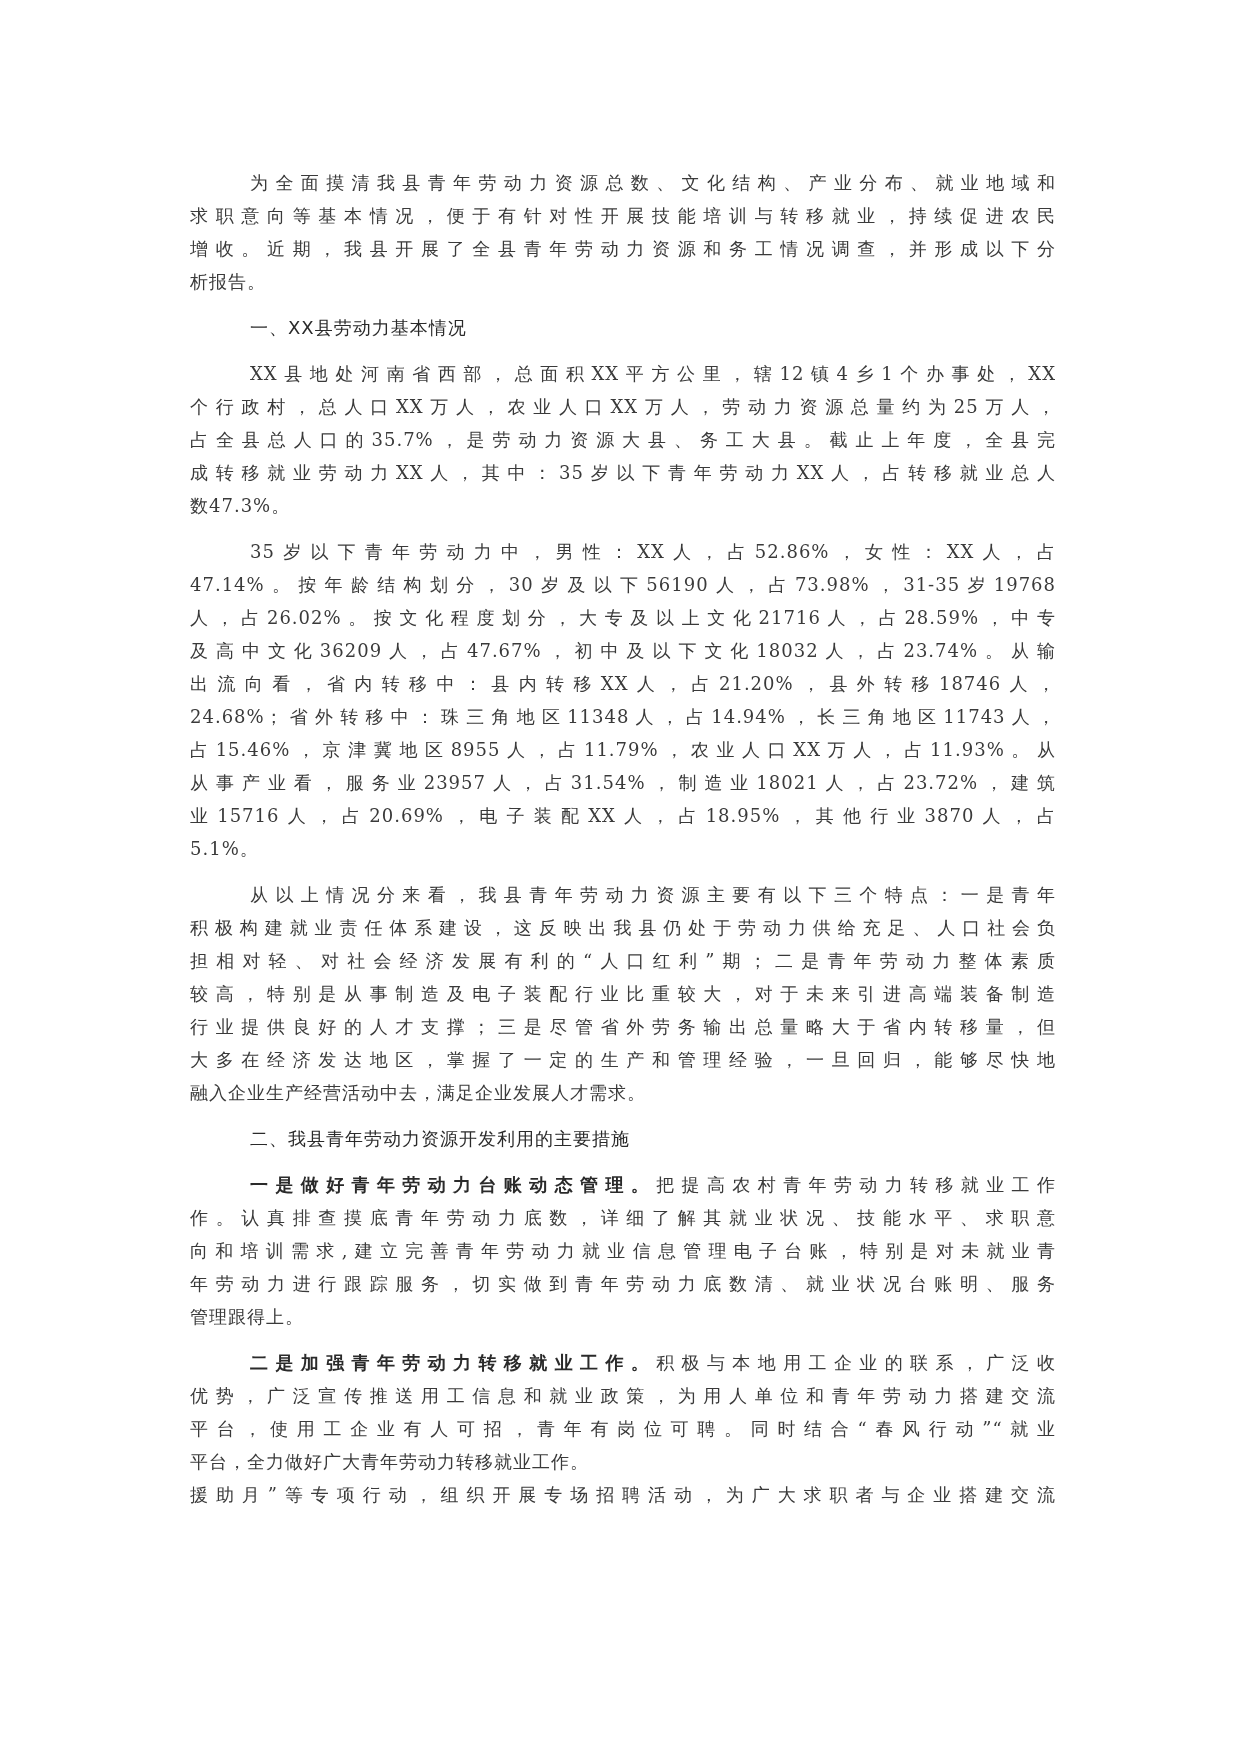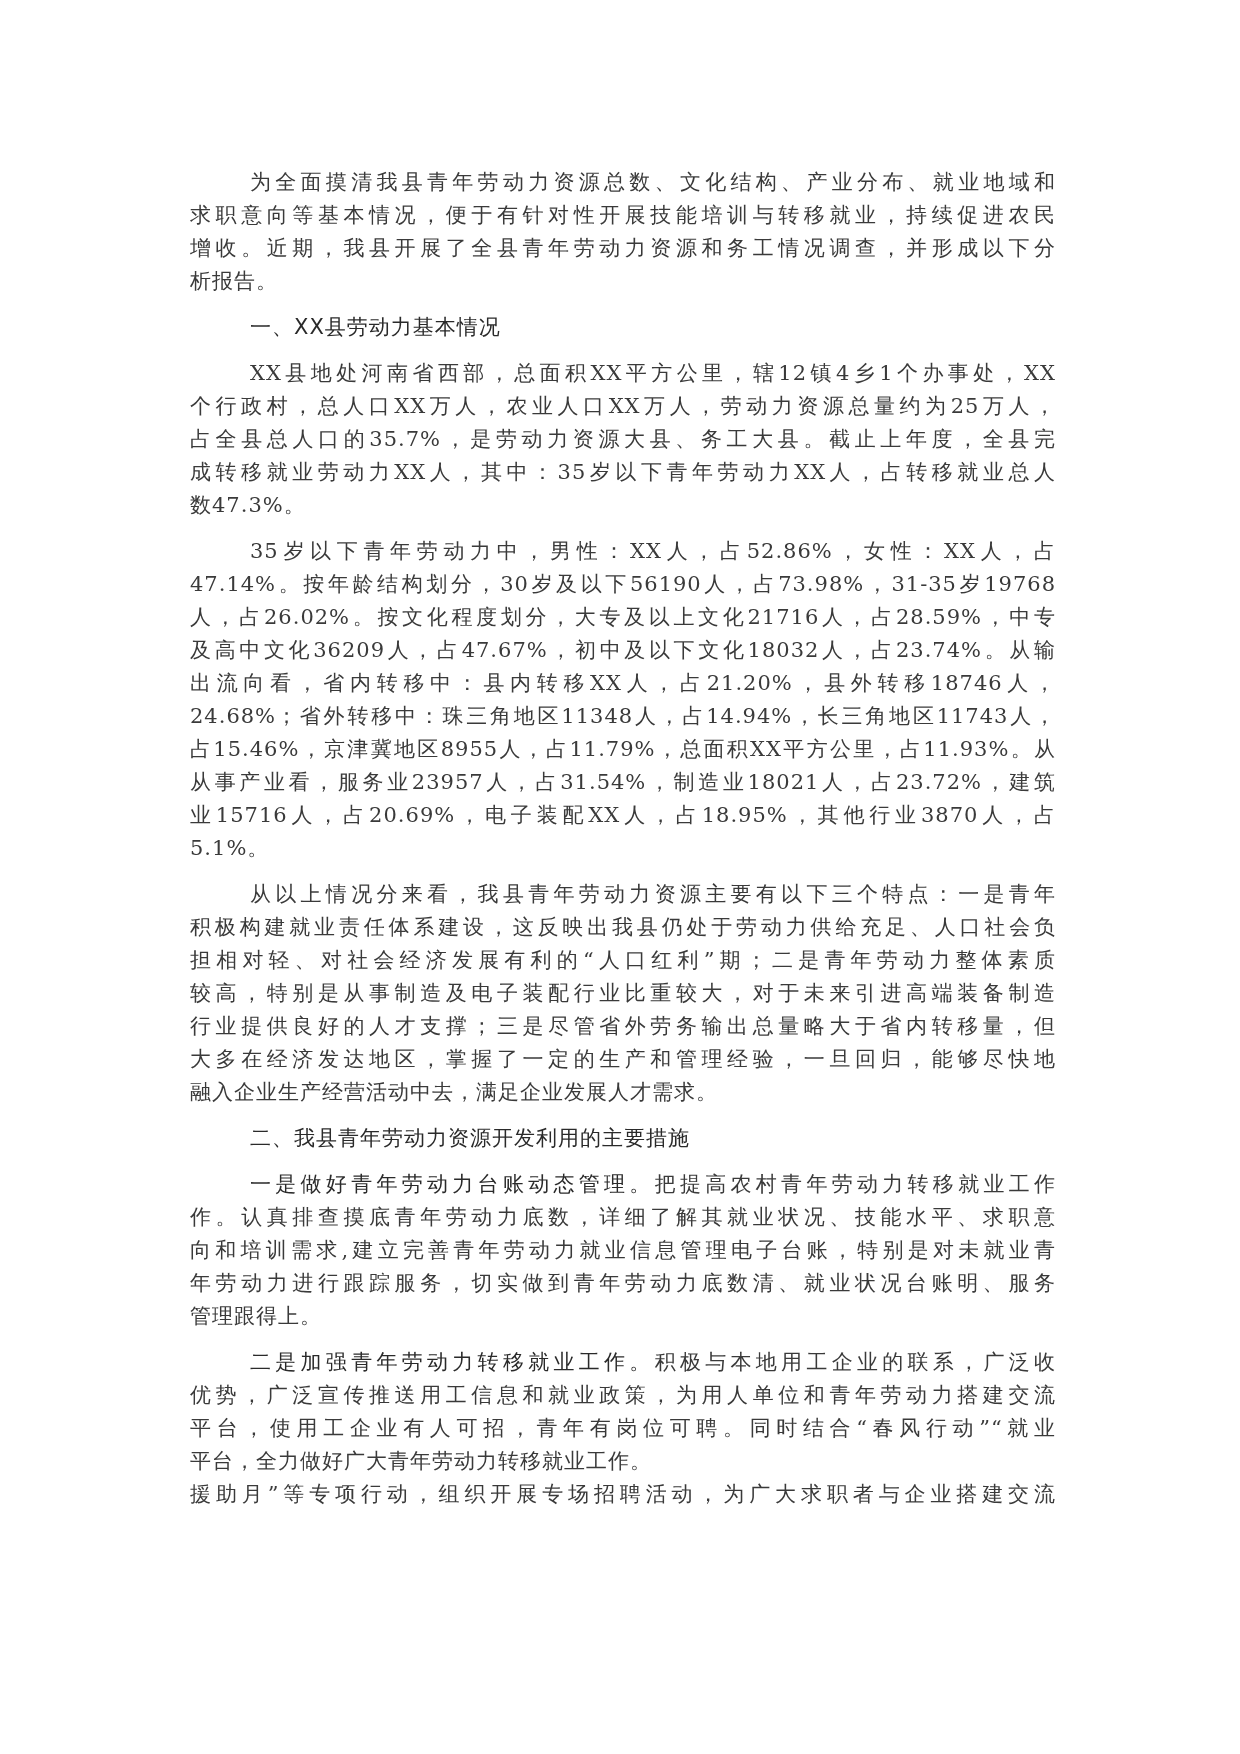--- a/index.html
+++ b/index.html
@@ -4,37 +4,37 @@
   <style>
     html, body { margin: 0; padding: 0; background: #ffffff; }
     body { width: 1240px; height: 1754px; position: relative; overflow: hidden; }
     .page {
       position: absolute; left: 0; top: 0; width: 1240px; height: 1754px; background: #ffffff;
     }
     .content {
       position: absolute; left: 190px; top: 166px; width: 866px;
       font-family: "DejaVu Serif", "Liberation Serif", serif;
       color: #3a3a3a;
-      font-size: 21px;
+      font-size: 18px;
       line-height: 33px;
     }
     .para { margin: 0 0 13px 0; }
     .line {
       display: block; white-space: nowrap; height: 33px;
       text-align: justify; text-align-last: justify;
       letter-spacing: 1px;
     }
     .line.last { text-align-last: left; }
     .line.indent { padding-left: 60px; }
     .heading {
       font-family: "DejaVu Sans", "Liberation Sans", sans-serif;
       font-weight: normal; color: #2a2a2a; padding-left: 60px;
       height: 33px; margin: 0 0 13px 0; letter-spacing: 1px;
     }
-    .lead { font-family: "DejaVu Sans", "Liberation Sans", sans-serif; font-weight: normal; color: #2a2a2a; }
+    .lead { font-family: "DejaVu Sans", "Liberation Sans", sans-serif; font-weight: bold; color: #2a2a2a; }
   </style>
 </head>
 <body>
 
 <div class="page">
   <div class="content">
 
     <div class="para">
       <span class="line indent">为全面摸清我县青年劳动力资源总数、文化结构、产业分布、就业地域和</span>
       <span class="line">求职意向等基本情况，便于有针对性开展技能培训与转移就业，持续促进农民</span>
@@ -52,21 +52,21 @@
       <span class="line last">数47.3%。</span>
     </div>
 
     <div class="para">
       <span class="line indent">35岁以下青年劳动力中，男性：XX人，占52.86%，女性：XX人，占</span>
       <span class="line">47.14%。按年龄结构划分，30岁及以下56190人，占73.98%，31-35岁19768</span>
       <span class="line">人，占26.02%。按文化程度划分，大专及以上文化21716人，占28.59%，中专</span>
       <span class="line">及高中文化36209人，占47.67%，初中及以下文化18032人，占23.74%。从输</span>
       <span class="line">出流向看，省内转移中：县内转移XX人，占21.20%，县外转移18746人，</span>
       <span class="line">24.68%；省外转移中：珠三角地区11348人，占14.94%，长三角地区11743人，</span>
-      <span class="line">占15.46%，京津冀地区8955人，占11.79%，总面积XX平方公里，占11.93%。从</span>
+      <span class="line">占15.46%，京津冀地区8955人，占11.79%，农业人口XX万人，占11.93%。从</span>
       <span class="line">从事产业看，服务业23957人，占31.54%，制造业18021人，占23.72%，建筑</span>
       <span class="line">业15716人，占20.69%，电子装配XX人，占18.95%，其他行业3870人，占</span>
       <span class="line last">5.1%。</span>
     </div>
 
     <div class="para">
       <span class="line indent">从以上情况分来看，我县青年劳动力资源主要有以下三个特点：一是青年</span>
       <span class="line">积极构建就业责任体系建设，这反映出我县仍处于劳动力供给充足、人口社会负</span>
       <span class="line">担相对轻、对社会经济发展有利的“人口红利”期；二是青年劳动力整体素质</span>
       <span class="line">较高，特别是从事制造及电子装配行业比重较大，对于未来引进高端装备制造</span>

